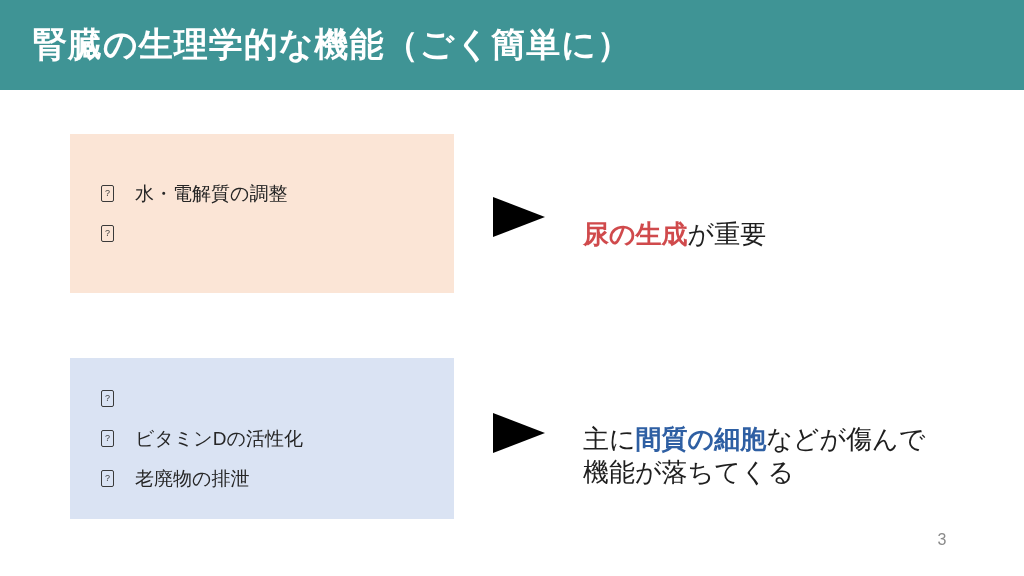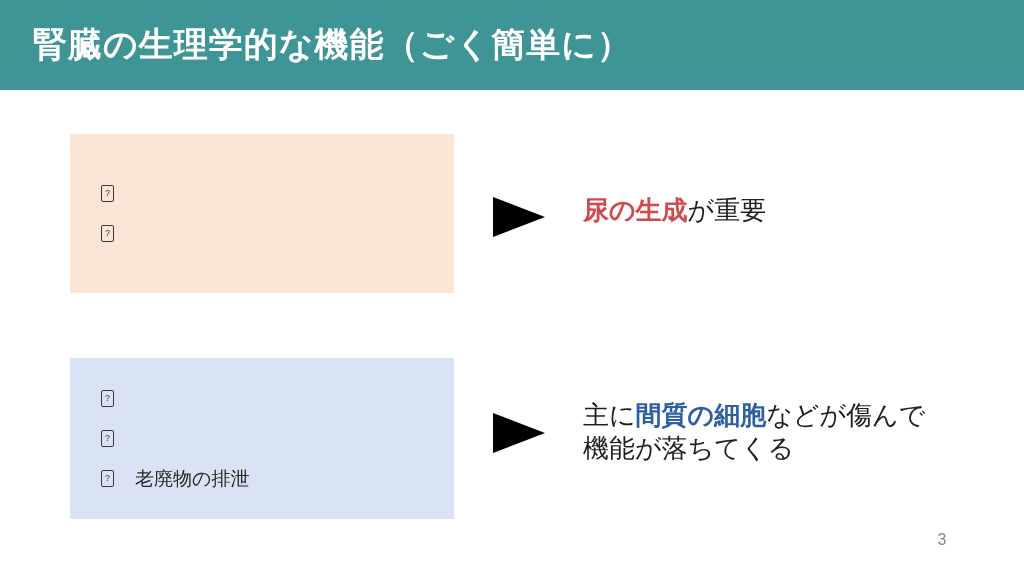--- a/index.html
+++ b/index.html
@@ -67,20 +67,21 @@
     height: 40px;
   }
   .pointer-1 { left: 493px; top: 197px; }
   .pointer-2 { left: 493px; top: 413px; }
   .callout {
     position: absolute;
     left: 583px;
     font-size: 26px;
     line-height: 33px;
     color: #1f1f1f;
+    margin-top: 24px;
   }
   .callout-1 { top: 194px; }
   .callout-2 { top: 399px; width: 356px; }
   .hl-red  { font-weight: bold; }
   .hl-blue { font-weight: bold; }
   .page-number {
     position: absolute;
     left: 928px;
     top: 531px;
     width: 28px;
@@ -94,32 +95,34 @@
 
 <div class="slide">
 
   <div class="header" style="background: rgb(63, 148, 149);">
     <div class="title">腎臓の生理学的な機能（ごく簡単に）</div>
   </div>
 
   <div class="content-box box-1" style="background: rgb(251, 229, 214);">
     <div class="bullet-item">
       <span class="tofu">?</span>
+      <span>水・電解質の調整</span>
     </div>
     <div class="bullet-item">
       <span class="tofu">?</span>
     </div>
   </div>
 
   <div class="content-box box-2" style="background: rgb(218, 227, 243);">
     <div class="bullet-item">
       <span class="tofu">?</span>
     </div>
     <div class="bullet-item">
       <span class="tofu">?</span>
+      <span>ビタミンDの活性化</span>
     </div>
     <div class="bullet-item">
       <span class="tofu">?</span>
       <span>老廃物の排泄</span>
     </div>
   </div>
 
   <svg class="pointer pointer-1" viewBox="0 0 52 40">
     <polygon points="0,0 52,20 0,40" fill="#000000"></polygon>
   </svg>

